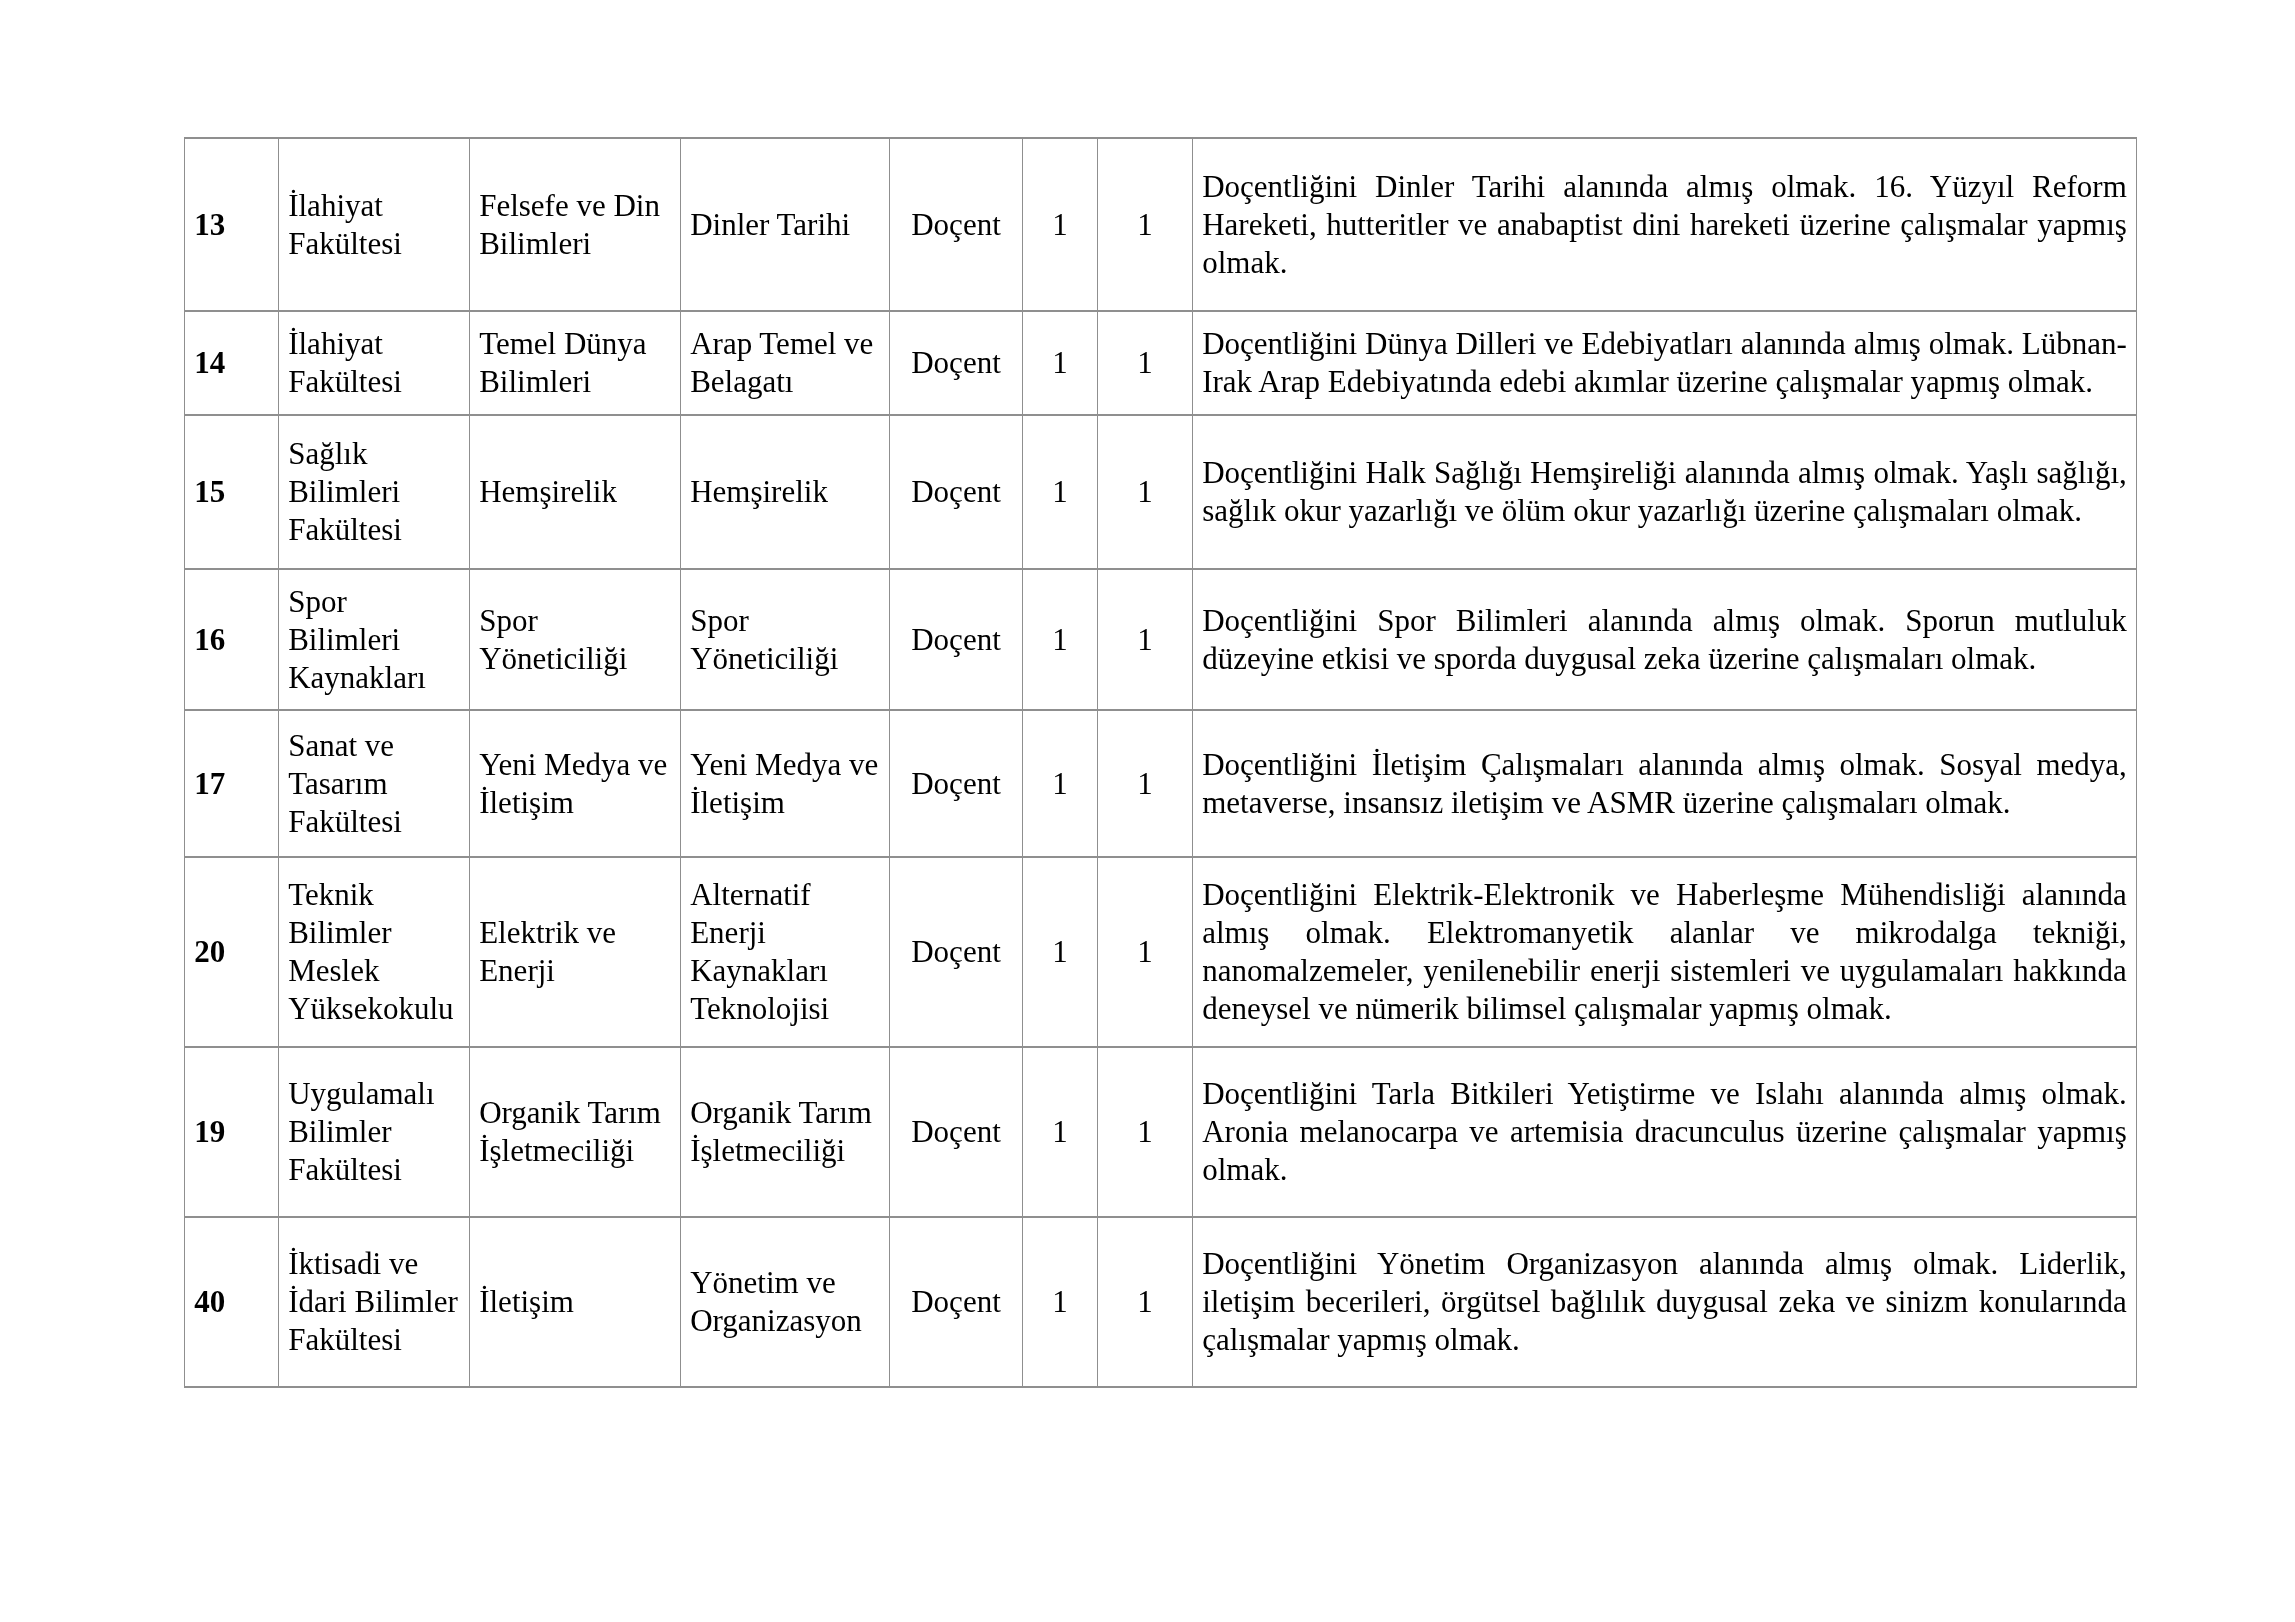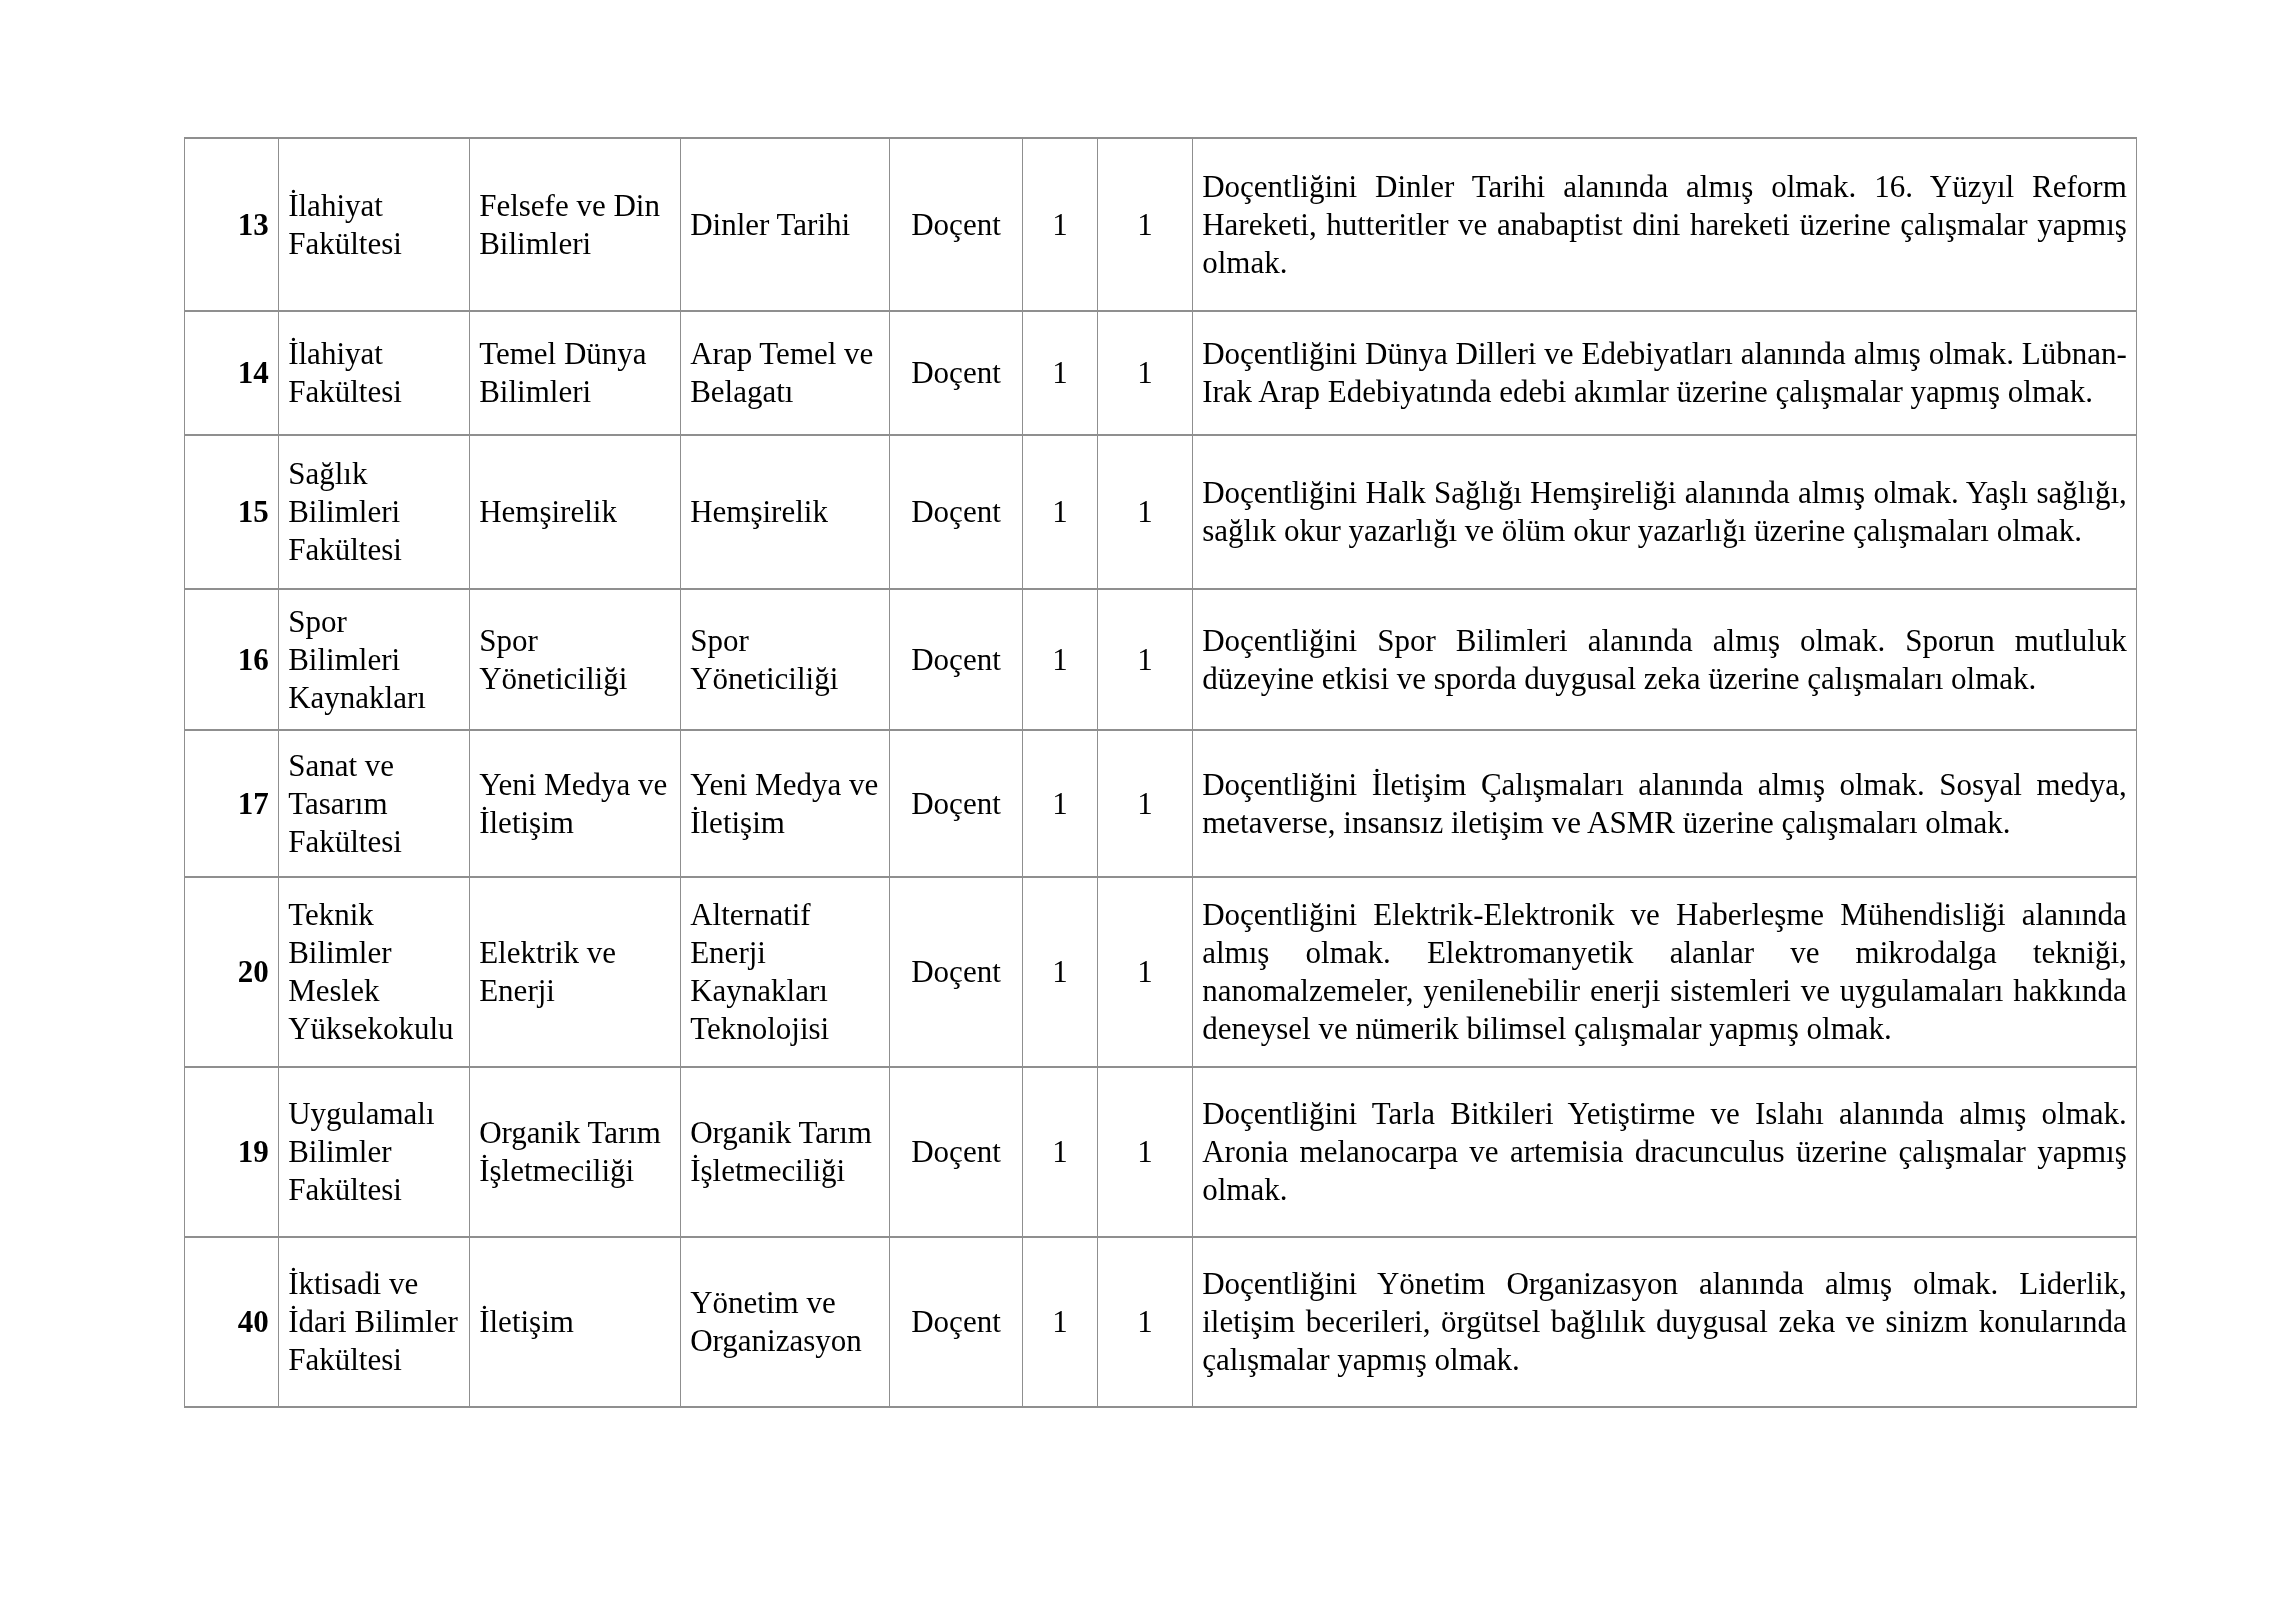--- a/index.html
+++ b/index.html
@@ -27,40 +27,40 @@
     border: solid #8f8f8f;
     border-width: 2px 1.3px;
     vertical-align: middle;
     font-size: 31px;
     line-height: 38px;
     padding: 3.9px 9.2px;
     word-wrap: break-word;
     background: #ffffff;
   }
   td.c-no {
-    text-align: right;
+    text-align: left;
     font-weight: bold;
   }
   td.c-fac, td.c-dep, td.c-prog {
     text-align: left;
   }
   td.c-title {
     text-align: center;
     padding-left: 7.9px;
   }
   td.c-grade, td.c-count {
     text-align: center;
   }
   td.c-desc {
     text-align: justify;
     margin-left: 24px;
   }
   
   tbody tr:nth-child(1) { height: 173px; }
-  tbody tr:nth-child(2) { height: 124px; }
+  tbody tr:nth-child(2) { height: 104px; }
   tbody tr:nth-child(3) { height: 154px; }
   tbody tr:nth-child(4) { height: 141px; }
   tbody tr:nth-child(5) { height: 147px; }
   tbody tr:nth-child(6) { height: 190px; }
   tbody tr:nth-child(7) { height: 170px; }
   tbody tr:nth-child(8) { height: 170px; }
 </style>
 </head>
 <body>
 

